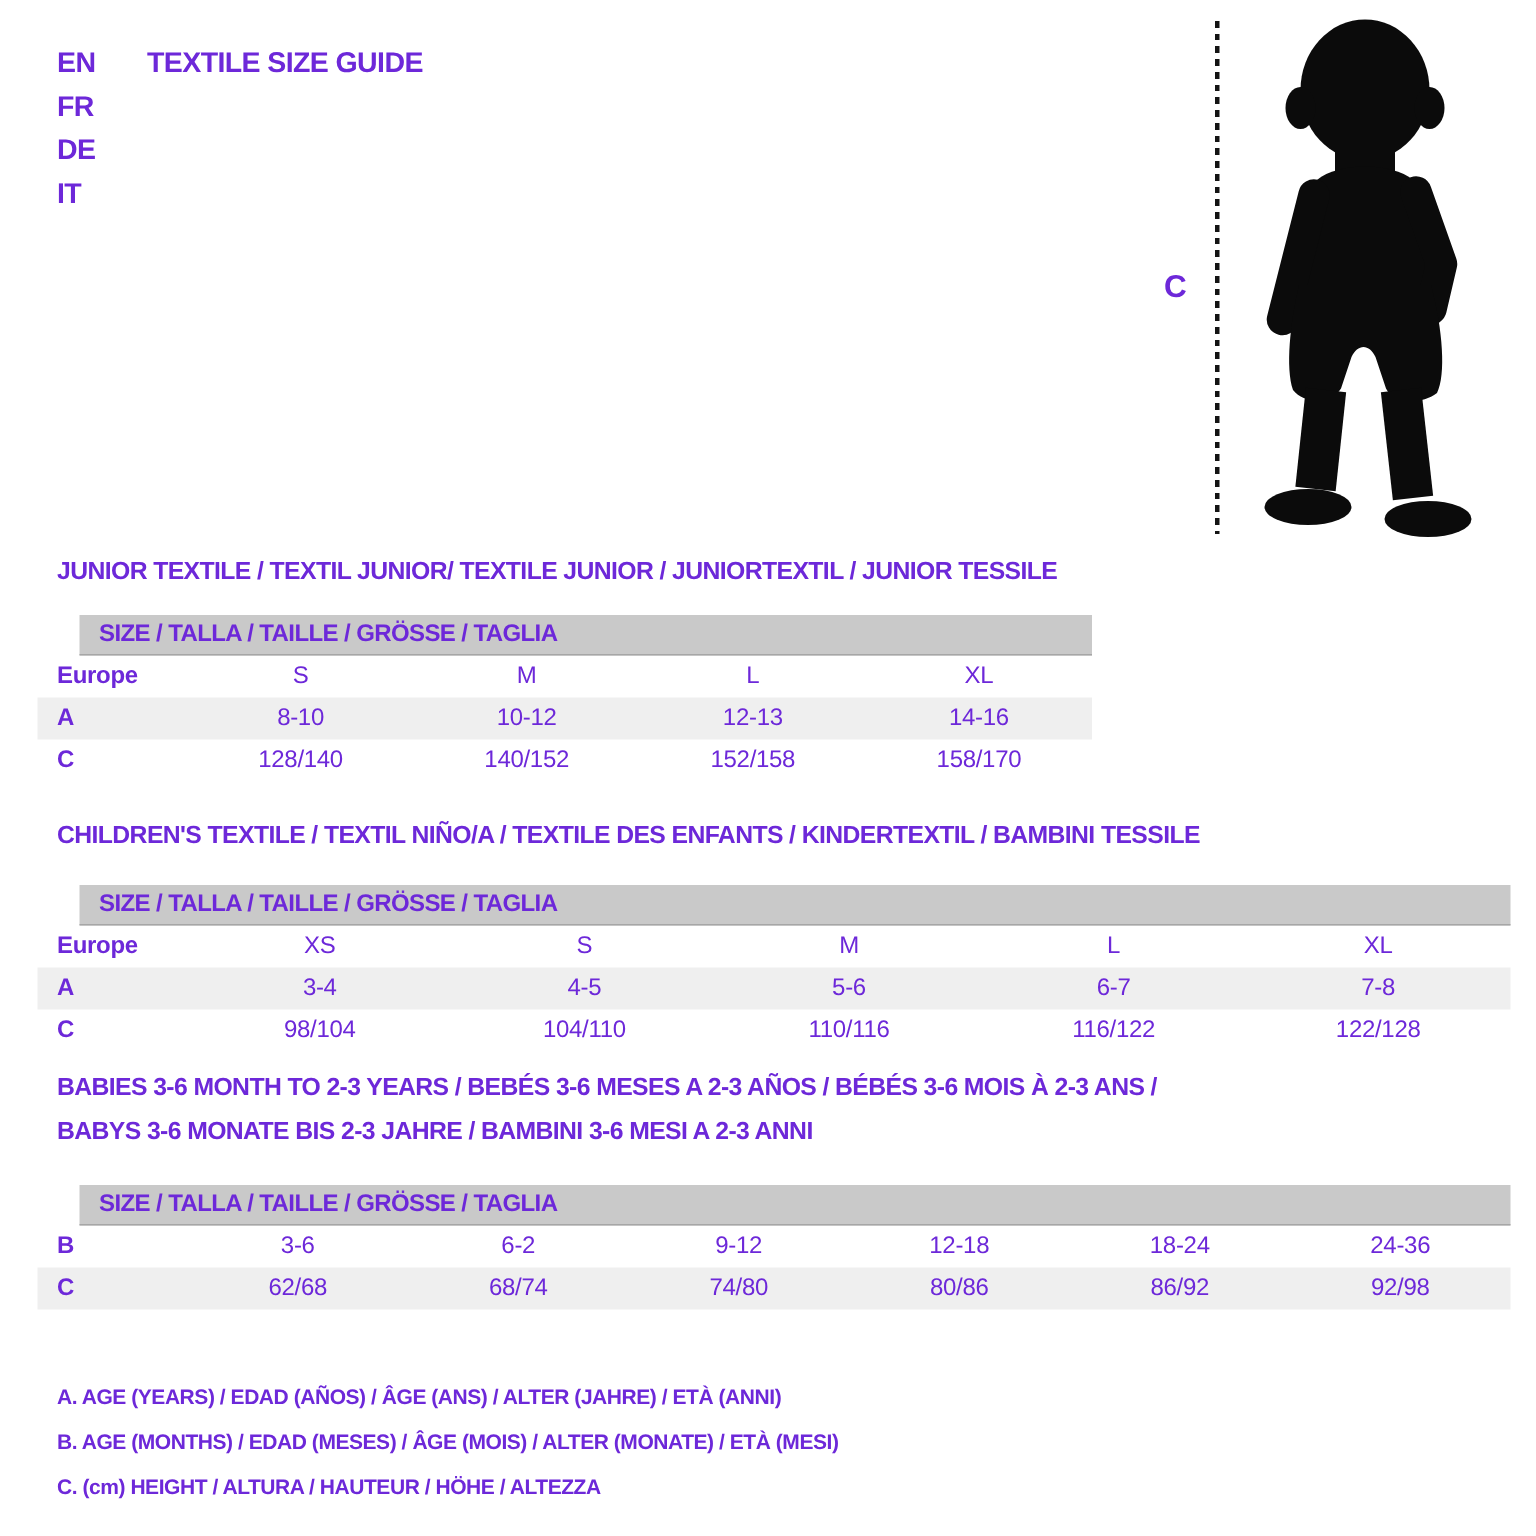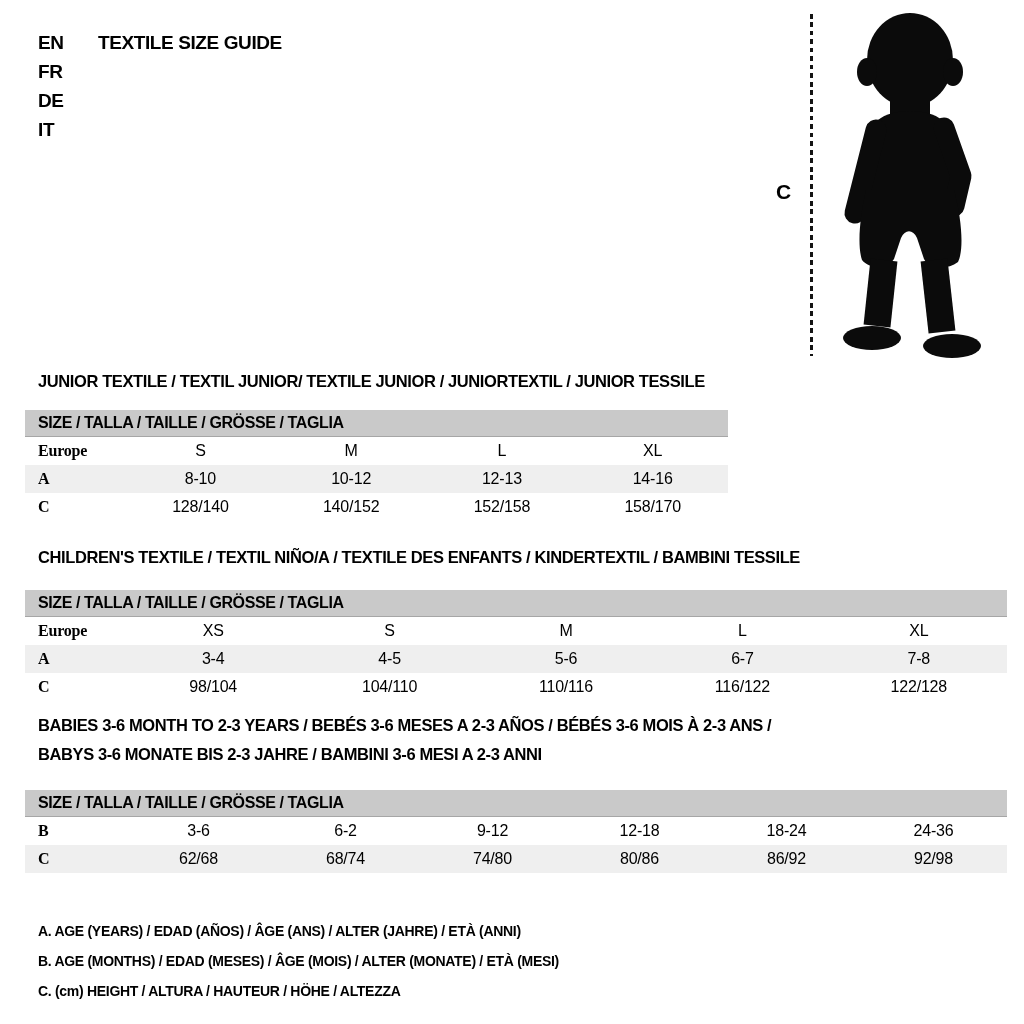--- a/index.html
+++ b/index.html
@@ -3,21 +3,21 @@
 <meta charset="utf-8">
 <style>
   * { margin: 0; padding: 0; box-sizing: border-box; }
   html, body { background: #ffffff; }
   .canvas {
     position: relative;
     width: 1024px;
     height: 1024px;
     background: #ffffff;
     font-family: "Liberation Sans", sans-serif;
-    color: #000000;
+    color: #6d28d9;
     overflow: hidden;
   }
 
   
   .langs { position: absolute; left: 38px; top: 28px; }
   .lang-row {
     display: flex;
     height: 29px;
     align-items: center;
     font-weight: bold;
@@ -56,32 +56,33 @@
   .size-header {
     height: 27px;
     background: #c9c9c9;
     border-bottom: 1px solid #a6a6a6;
     display: flex;
     align-items: center;
     padding-left: 13px;
     font-weight: bold;
     font-size: 16px;
     letter-spacing: -0.4px;
+    margin-left: 28px;
   }
   .trow {
     display: grid;
     height: 28px;
     align-items: center;
     font-size: 16px;
     letter-spacing: -0.2px;
   }
   .cols4 { grid-template-columns: 100px repeat(4, 1fr); }
   .cols5 { grid-template-columns: 100px repeat(5, 1fr); }
   .cols6 { grid-template-columns: 100px repeat(6, 1fr); }
-  .rlabel { padding-left: 13px; font-weight: bold; font-family: Liberation Serif, serif; }
+  .rlabel { padding-left: 13px; font-weight: bold; }
   .val { text-align: center; }
   .striped { background: #efefef; }
 
   .w-narrow { width: 703px; }
   .w-wide { width: 982px; }
 
   
   .legend { position: absolute; left: 38px; top: 916px; }
   .legend-line {
     height: 30px; line-height: 30px;

